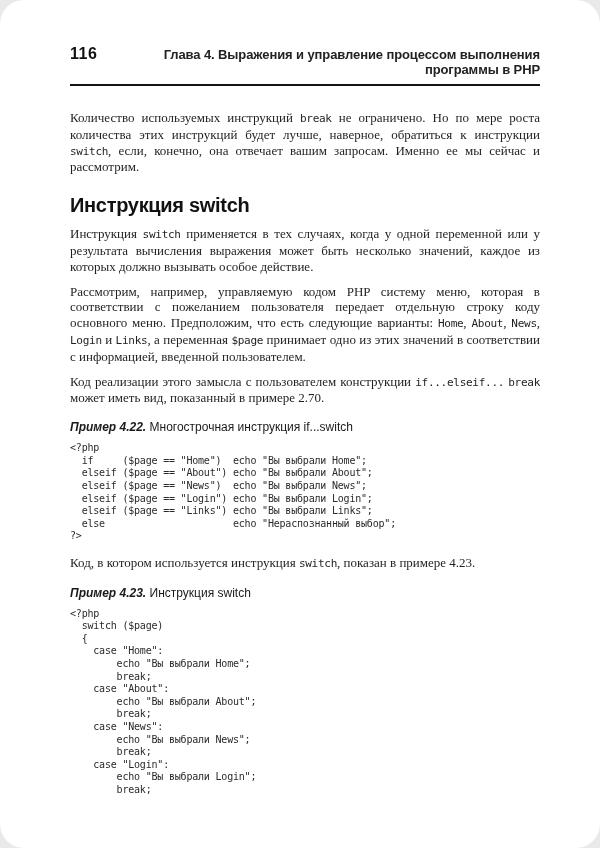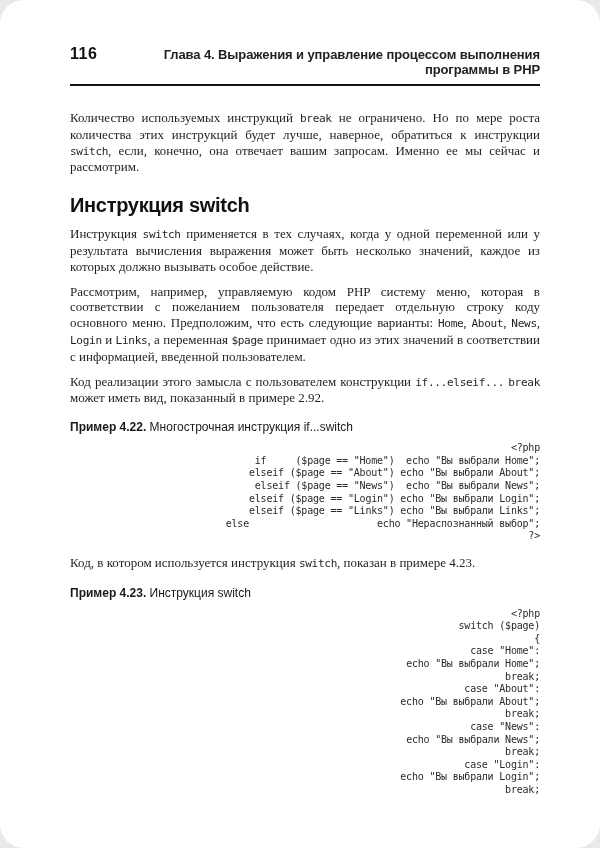--- a/index.html
+++ b/index.html
@@ -63,31 +63,30 @@
     margin: 19px 0 9px 0;
   }
   
   p.example-caption {
     font-family: "Liberation Sans", "DejaVu Sans", sans-serif;
     font-size: 12px;
     line-height: 14px;
     margin: 14px 0 8px 0;
     color: #1a1a1a;
   }
-  p.example-caption .caption-label { font-weight: bold; }
+  p.example-caption .caption-label { font-weight: bold; font-style: italic; }
   
   pre.code-block {
     font-family: "DejaVu Sans Mono", "Liberation Mono", monospace;
     font-size: 10px;
     line-height: 12.6px;
     letter-spacing: -0.2px;
     color: #2a2a2a;
     margin: 0 0 12px 0;
     white-space: pre;
-    text-align: right;
   }
 </style>
 </head>
 <body>
 
 <div class="page">
   <div class="content-col">
 
     <header class="page-header">
       <span class="page-number">116</span>
@@ -95,21 +94,21 @@
     </header>
 
     <p class="body-text"><span>Количество используемых инструкций </span><span class="mono">break</span><span> не ограничено. Но по мере роста количества этих инструкций будет лучше, наверное, обратиться к инструкции </span><span class="mono">switch</span><span>, если, конечно, она отвечает вашим запросам. Именно ее мы сейчас и рассмотрим.</span></p>
 
     <h1 class="section-heading">Инструкция switch</h1>
 
     <p class="body-text"><span>Инструкция </span><span class="mono">switch</span><span> применяется в тех случаях, когда у одной переменной или у результата вычисления выражения может быть несколько значений, каждое из которых должно вызывать особое действие.</span></p>
 
     <p class="body-text"><span>Рассмотрим, например, управляемую кодом PHP систему меню, которая в соответствии с пожеланием пользователя передает отдельную строку коду основного меню. Предположим, что есть следующие варианты: </span><span class="mono">Home</span><span>, </span><span class="mono">About</span><span>, </span><span class="mono">News</span><span>, </span><span class="mono">Login</span><span> и </span><span class="mono">Links</span><span>, а переменная </span><span class="mono">$page</span><span> принимает одно из этих значений в соответствии с информацией, введенной пользователем.</span></p>
 
-    <p class="body-text"><span>Код реализации этого замысла с пользователем конструкции </span><span class="mono">if...elseif...</span><span> </span><span class="mono">break</span><span> может иметь вид, показанный в примере 2.92.</span></p>
+    <p class="body-text"><span>Код реализации этого замысла с пользователем конструкции </span><span class="mono">if...elseif...</span><span> </span><span class="mono">break</span><span> может иметь вид, показанный в примере 2.70.</span></p>
 
     <p class="example-caption">
       <span class="caption-label">Пример 4.22.</span><span> Многострочная инструкция if...switch</span>
     </p>
 
     <pre class="code-block">&lt;?php
   if     ($page == "Home")  echo "Вы выбрали Home";
   elseif ($page == "About") echo "Вы выбрали About";
   elseif ($page == "News")  echo "Вы выбрали News";
   elseif ($page == "Login") echo "Вы выбрали Login";

